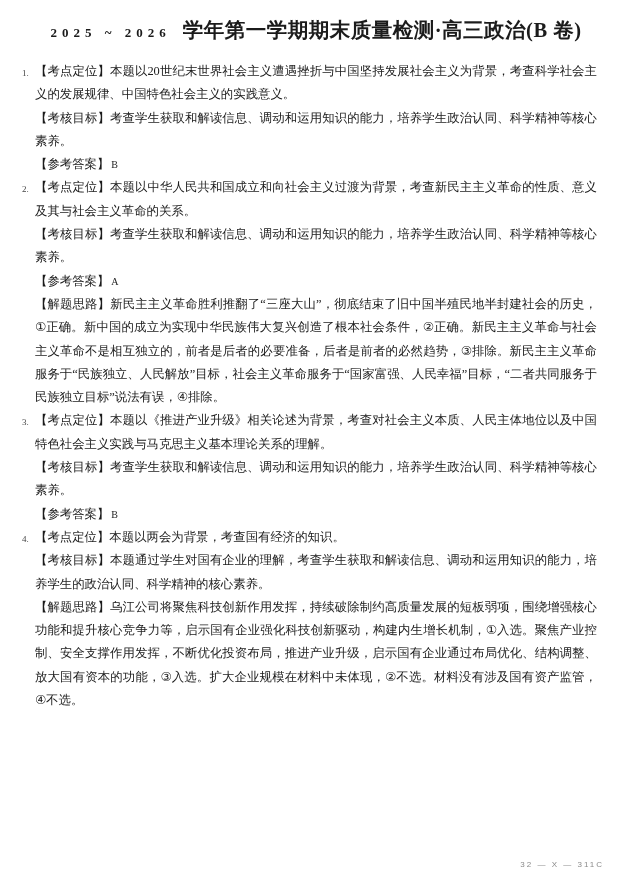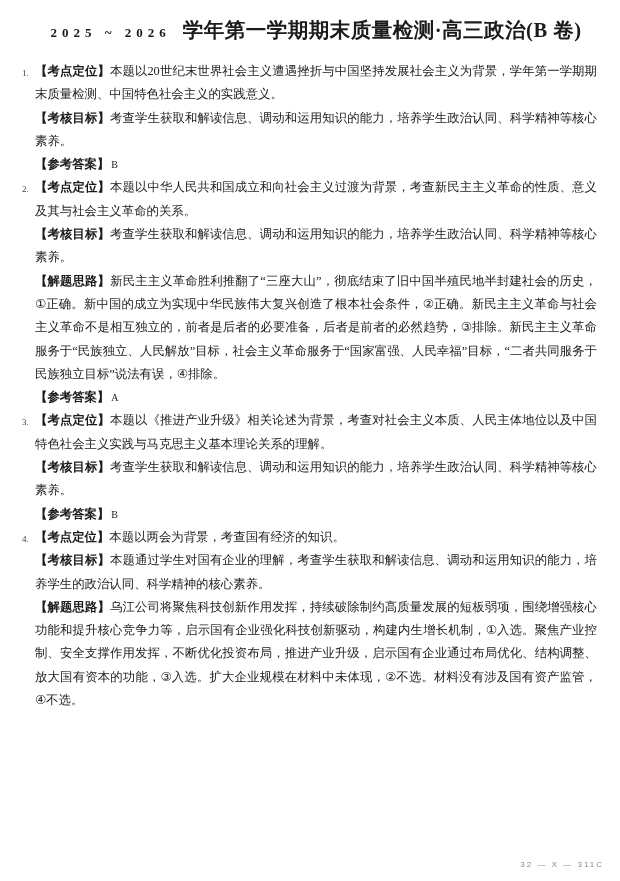--- a/index.html
+++ b/index.html
@@ -43,21 +43,21 @@
     position:relative;
     word-break:break-all;
   }
   .q-num {
     position:absolute;
     left:-13px;
     top:2px;
     font-size:9px;
     color:#444;
   }
-  .p-label { font-weight:bold;margin-top:40px; }
+  .p-label { font-weight:normal;margin-top:40px; }
   .answer-letter {
     font-size:10px;
     letter-spacing:1px;
     padding-left:2px;
   }
   .doc-footer {
     position:absolute;
     left:0; right:0;
     bottom:10px;
     text-align:center;
@@ -83,29 +83,29 @@
 <div class="page">
 
   <div class="doc-header">
     <div class="title-line">
       <span class="title-years">2025 ~ 2026</span><span class="title-main">学年第一学期期末质量检测·高三政治(B 卷)</span>
     </div>
   </div>
 
   <div class="content">
       <div class="q-block">
-        <p class="para"><span class="q-num">1.</span><span class="p-label">【考点定位】</span><span class="p-text">本题以20世纪末世界社会主义遭遇挫折与中国坚持发展社会主义为背景，学年第一学期期末质量检测、中国特色社会主义的实践意义。</span></p>
+        <p class="para"><span class="q-num">1.</span><span class="p-label">【考点定位】</span><span class="p-text">本题以20世纪末世界社会主义遭遇挫折与中国坚持发展社会主义为背景，考查科学社会主义的发展规律、中国特色社会主义的实践意义。</span></p>
         <p class="para"><span class="p-label">【考核目标】</span><span class="p-text">考查学生获取和解读信息、调动和运用知识的能力，培养学生政治认同、科学精神等核心素养。</span></p>
         <p class="para"><span class="p-label">【参考答案】</span><span class="answer-letter">B</span></p>
       </div>
       <div class="q-block">
         <p class="para"><span class="q-num">2.</span><span class="p-label">【考点定位】</span><span class="p-text">本题以中华人民共和国成立和向社会主义过渡为背景，考查新民主主义革命的性质、意义及其与社会主义革命的关系。</span></p>
         <p class="para"><span class="p-label">【考核目标】</span><span class="p-text">考查学生获取和解读信息、调动和运用知识的能力，培养学生政治认同、科学精神等核心素养。</span></p>
+        <p class="para"><span class="p-label">【参考答案】</span><span class="answer-letter">A</span></p>
         <p class="para"><span class="p-label">【解题思路】</span><span class="p-text">新民主主义革命胜利推翻了“三座大山”，彻底结束了旧中国半殖民地半封建社会的历史，①正确。新中国的成立为实现中华民族伟大复兴创造了根本社会条件，②正确。新民主主义革命与社会主义革命不是相互独立的，前者是后者的必要准备，后者是前者的必然趋势，③排除。新民主主义革命服务于“民族独立、人民解放”目标，社会主义革命服务于“国家富强、人民幸福”目标，“二者共同服务于民族独立目标”说法有误，④排除。</span></p>
-        <p class="para"><span class="p-label">【参考答案】</span><span class="answer-letter">A</span></p>
       </div>
       <div class="q-block">
         <p class="para"><span class="q-num">3.</span><span class="p-label">【考点定位】</span><span class="p-text">本题以《推进产业升级》相关论述为背景，考查对社会主义本质、人民主体地位以及中国特色社会主义实践与马克思主义基本理论关系的理解。</span></p>
         <p class="para"><span class="p-label">【考核目标】</span><span class="p-text">考查学生获取和解读信息、调动和运用知识的能力，培养学生政治认同、科学精神等核心素养。</span></p>
         <p class="para"><span class="p-label">【参考答案】</span><span class="answer-letter">B</span></p>
       </div>
       <div class="q-block">
         <p class="para"><span class="q-num">4.</span><span class="p-label">【考点定位】</span><span class="p-text">本题以两会为背景，考查国有经济的知识。</span></p>
         <p class="para"><span class="p-label">【考核目标】</span><span class="p-text">本题通过学生对国有企业的理解，考查学生获取和解读信息、调动和运用知识的能力，培养学生的政治认同、科学精神的核心素养。</span></p>
         <p class="para"><span class="p-label">【解题思路】</span><span class="p-text">乌江公司将聚焦科技创新作用发挥，持续破除制约高质量发展的短板弱项，围绕增强核心功能和提升核心竞争力等，启示国有企业强化科技创新驱动，构建内生增长机制，①入选。聚焦产业控制、安全支撑作用发挥，不断优化投资布局，推进产业升级，启示国有企业通过布局优化、结构调整、放大国有资本的功能，③入选。扩大企业规模在材料中未体现，②不选。材料没有涉及国有资产监管，④不选。</span></p>

